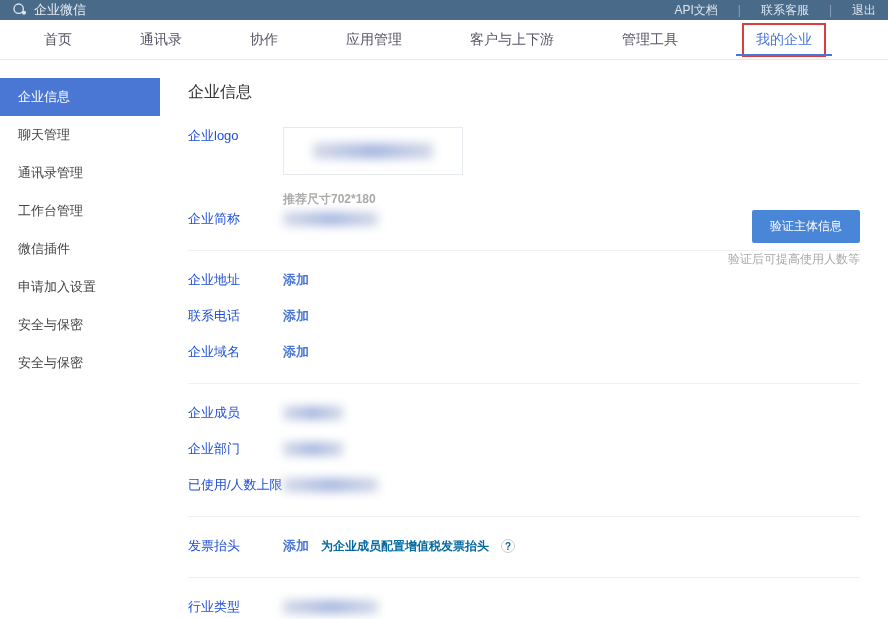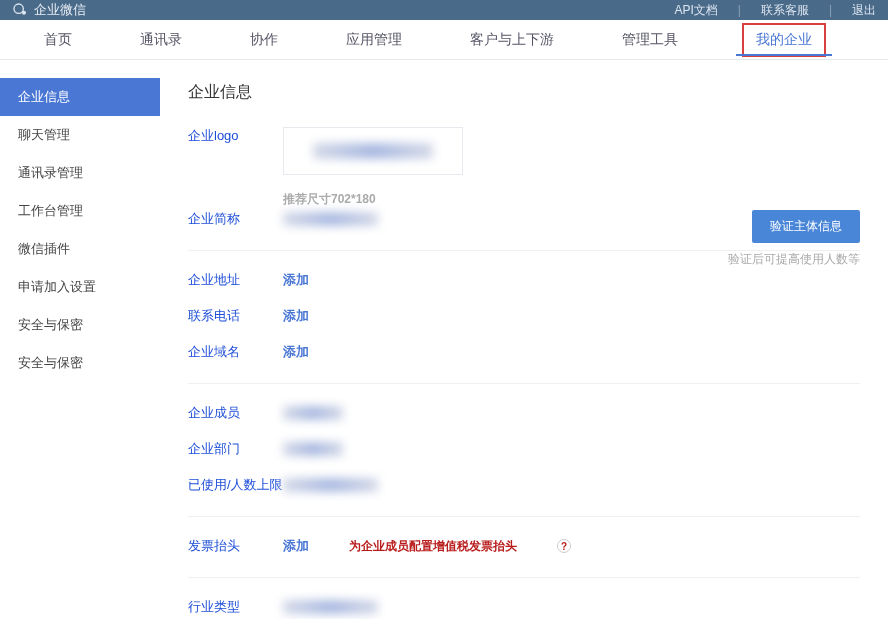--- a/index.html
+++ b/index.html
@@ -38,21 +38,21 @@
     .blur-content { filter: blur(5px); background: linear-gradient(90deg, #d5dae8, #a8b8e0, #d5dae8); width: 120px; height: 16px; }
     .blur-content.sm { width: 60px; height: 14px; }
     .blur-content.md { width: 95px; height: 14px; }
     .hint { color: #aaa; font-size: 12px; margin-top: 6px; margin-left: 95px; font-weight: bold; }
     
     .verify-area { position: absolute; right: 28px; top: 150px; text-align: right; }
     .verify-btn { background: #4a86d8; color: #fff; border: none; padding: 8px 18px; font-size: 12px; cursor: pointer; border-radius: 2px; }
     .verify-hint { color: #aaa; font-size: 12px; margin-top: 8px; }
     
     .link-add { color: #4a77d4; font-size: 13px; cursor: pointer; }
-    .inline-hint { color: #b91c1c; font-size: 12px; margin-left: 28px; }
+    .inline-hint { color: #0369a1; font-size: 12px; }
     
     .section-divider { border-top: 1px solid #eef0f3; margin: 20px 0 18px; }
   </style>
 </head>
 <body>
 
 <div class="header">
   <div class="header-logo">
     <svg viewBox="0 0 24 24" fill="none" stroke="#dce6f0" stroke-width="2">
         <circle cx="10" cy="10" r="7"></circle>

